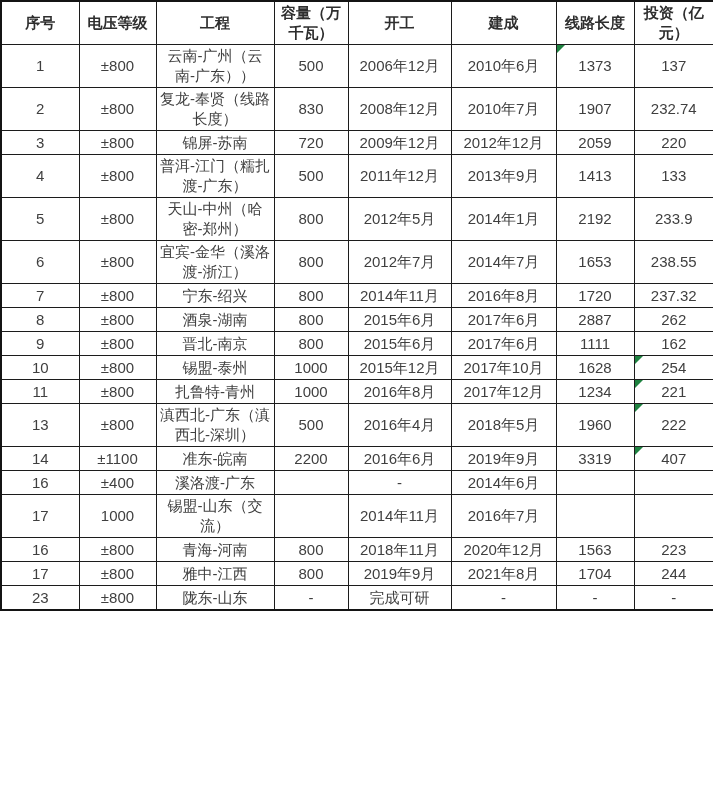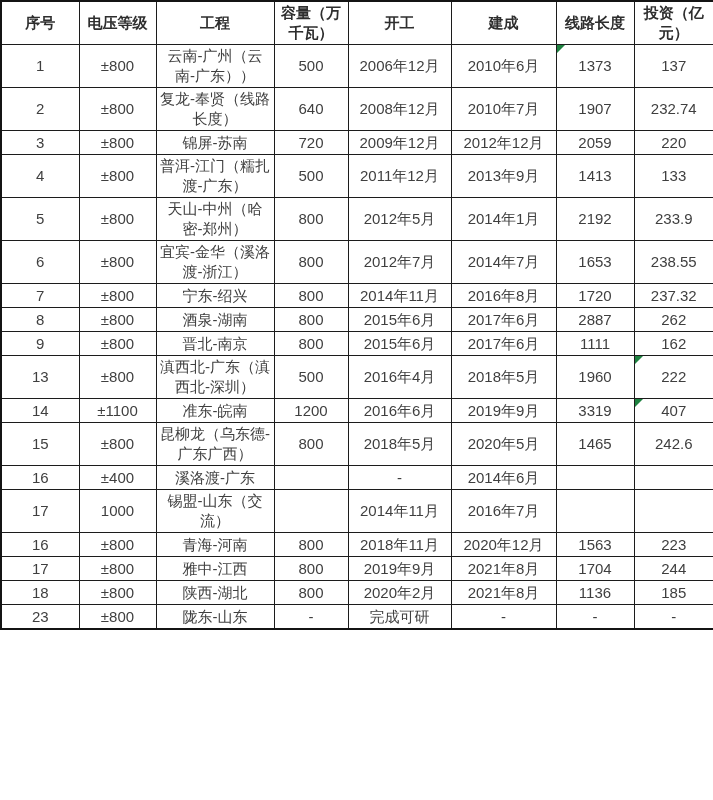--- a/index.html
+++ b/index.html
@@ -93,21 +93,21 @@
         <td>500</td>
         <td>2006年12月</td>
         <td>2010年6月</td>
         <td>1373<span class="marker" style="border-top-color: rgb(30, 130, 64);"></span></td>
         <td>137</td>
       </tr>
       <tr>
         <td>2</td>
         <td>±800</td>
         <td>复龙-奉贤（线路长度）</td>
-        <td>640</td>
+        <td>830</td>
         <td>2008年12月</td>
         <td>2010年7月</td>
         <td>1907</td>
         <td>232.74</td>
       </tr>
       <tr>
         <td>3</td>
         <td>±800</td>
         <td>锦屏-苏南</td>
         <td>720</td>
@@ -170,50 +170,60 @@
         <td>9</td>
         <td>±800</td>
         <td>晋北-南京</td>
         <td>800</td>
         <td>2015年6月</td>
         <td>2017年6月</td>
         <td>1111</td>
         <td>162</td>
       </tr>
       <tr>
+        <td>10</td>
+        <td>±800</td>
+        <td>锡盟-泰州</td>
+        <td>1000</td>
+        <td>2015年12月</td>
+        <td>2017年10月</td>
+        <td>1628</td>
+        <td>254<span class="marker" style="border-top-color: rgb(30, 130, 64);"></span></td>
+      </tr>
+      <tr>
+        <td>11</td>
+        <td>±800</td>
+        <td>扎鲁特-青州</td>
+        <td>1000</td>
+        <td>2016年8月</td>
+        <td>2017年12月</td>
+        <td>1234</td>
+        <td>221<span class="marker" style="border-top-color: rgb(30, 130, 64);"></span></td>
+      </tr>
+      <tr>
         <td>13</td>
         <td>±800</td>
         <td>滇西北-广东（滇西北-深圳）</td>
         <td>500</td>
         <td>2016年4月</td>
         <td>2018年5月</td>
         <td>1960</td>
         <td>222<span class="marker" style="border-top-color: rgb(30, 130, 64);"></span></td>
       </tr>
       <tr>
         <td>14</td>
         <td>±1100</td>
         <td>准东-皖南</td>
-        <td>1200</td>
+        <td>2200</td>
         <td>2016年6月</td>
         <td>2019年9月</td>
         <td>3319</td>
         <td>407<span class="marker" style="border-top-color: rgb(30, 130, 64);"></span></td>
       </tr>
       <tr>
-        <td>15</td>
-        <td>±800</td>
-        <td>昆柳龙（乌东德-广东广西）</td>
-        <td>800</td>
-        <td>2018年5月</td>
-        <td>2020年5月</td>
-        <td>1465</td>
-        <td>242.6</td>
-      </tr>
-      <tr>
         <td>16</td>
         <td>±400</td>
         <td>溪洛渡-广东</td>
         <td></td>
         <td>-</td>
         <td>2014年6月</td>
         <td></td>
         <td></td>
       </tr>
       <tr>
@@ -240,30 +250,20 @@
         <td>17</td>
         <td>±800</td>
         <td>雅中-江西</td>
         <td>800</td>
         <td>2019年9月</td>
         <td>2021年8月</td>
         <td>1704</td>
         <td>244</td>
       </tr>
       <tr>
-        <td>18</td>
-        <td>±800</td>
-        <td>陕西-湖北</td>
-        <td>800</td>
-        <td>2020年2月</td>
-        <td>2021年8月</td>
-        <td>1136</td>
-        <td>185</td>
-      </tr>
-      <tr>
         <td>23</td>
         <td>±800</td>
         <td>陇东-山东</td>
         <td>-</td>
         <td>完成可研</td>
         <td>-</td>
         <td>-</td>
         <td>-</td>
       </tr>
     </tbody>

